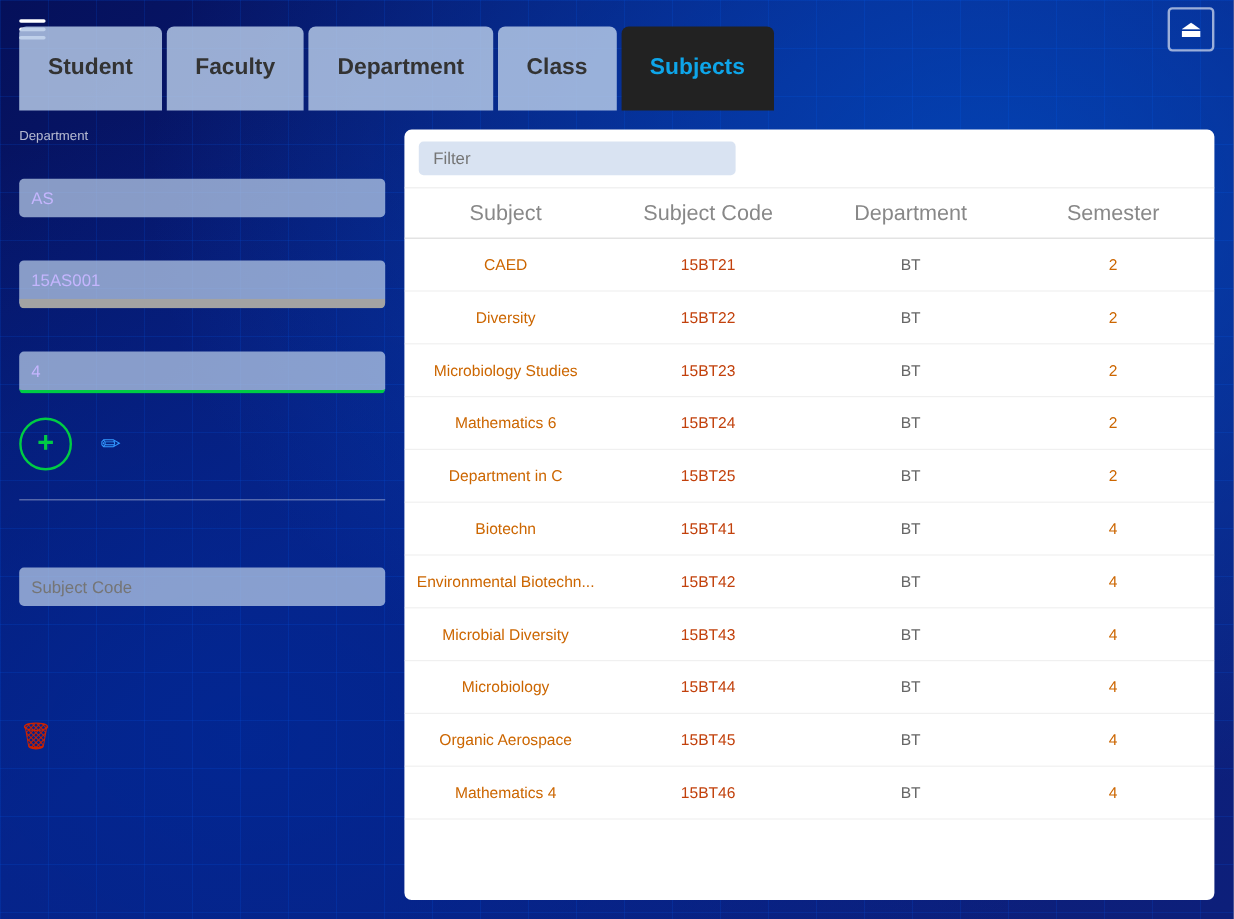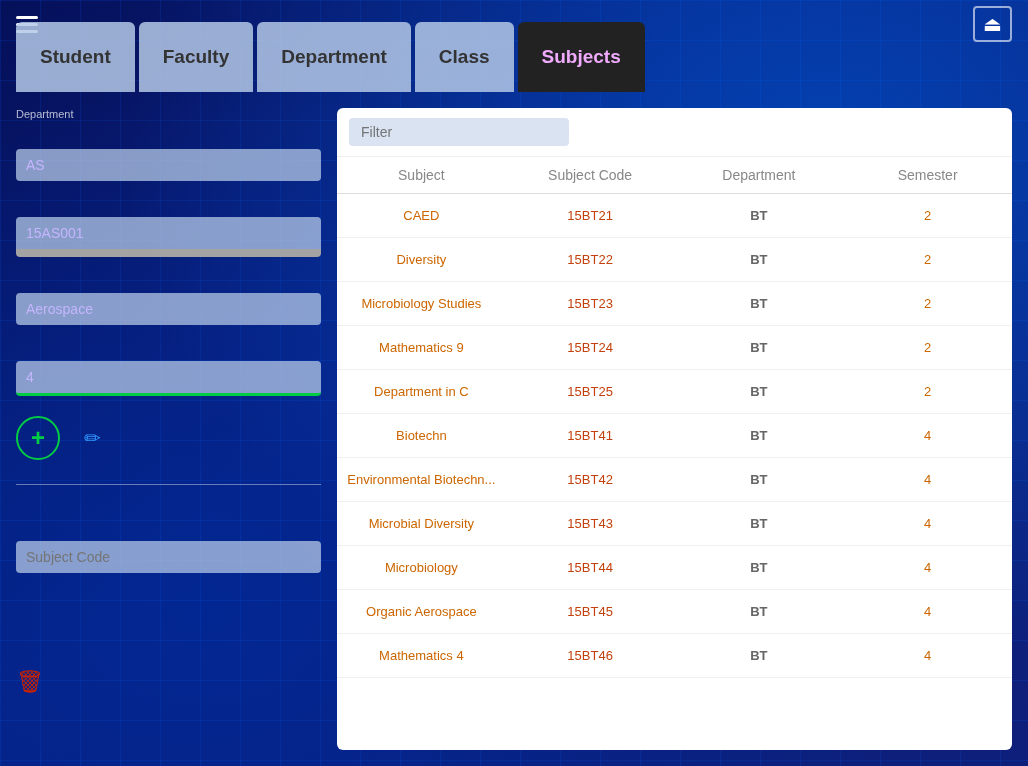--- a/index.html
+++ b/index.html
@@ -90,21 +90,21 @@
       cursor: pointer;
       font-size: 19px;
       font-weight: 700;
       color: #333;
       background: rgba(180,200,230,0.85);
       border: none;
     }
 
     .nav-tab.active {
       background: #222;
-      color: #f0abfc;
+      color: #0ea5e9;
     }
 
     
     .content-area {
       display: flex;
       flex: 1;
       padding: 16px;
       gap: 16px;
       overflow: hidden;
     }
@@ -211,34 +211,34 @@
       border-bottom: 1px solid #eee;
     }
 
     .filter-input {
       background: rgba(180,200,230,0.5);
       border: none;
       border-radius: 4px;
       padding: 6px 12px;
       font-size: 14px;
       color: #333;
-      width: 220px;
+      width: 264px;
       outline: none;
     }
 
     .table-header {
       display: grid;
       grid-template-columns: 1fr 1fr 1fr 1fr;
       padding: 10px 0;
       border-bottom: 1px solid #ddd;
     }
 
     .table-header-cell {
       text-align: center;
-      font-size: 14px;
+      font-size: 18px;
       color: #888;
       font-weight: 500;
     }
 
     .table-body {
       flex: 1;
       overflow-y: auto;
     }
 
     .table-row {
@@ -256,21 +256,20 @@
     .cell-subject {
       color: #cc6600;
     }
 
     .cell-code {
       color: #c2410c;
     }
 
     .cell-dept {
       color: #666;
-      font-weight: bold;
     }
 
     .cell-sem {
       color: #cc6600;
     }
 
     
     .table-body::-webkit-scrollbar {
       width: 10px;
     }
@@ -313,23 +312,20 @@
 
       <div class="form-group">
         <span class="form-label">Department</span>
         <input class="form-input" type="text" value="AS" style="">
       </div>
 
       <div class="form-group">
         <input class="form-input error-border" type="text" value="15AS001" style="">
       </div>
 
-      <div class="form-group">
-        <input class="form-input" type="text" value="Aerospace" style="">
-      </div>
 
       <div class="form-group">
         <input class="form-input success-border" type="text" value="4" style="">
       </div>
 
       <div class="action-buttons">
         <button class="add-btn">
           <span>+</span>
         </button>
         <button class="edit-btn">
@@ -377,21 +373,21 @@
       <div class="table-cell cell-dept">BT</div>
       <div class="table-cell cell-sem">2</div>
     </div>
           <div class="table-row">
       <div class="table-cell cell-subject">Microbiology Studies</div>
       <div class="table-cell cell-code">15BT23</div>
       <div class="table-cell cell-dept">BT</div>
       <div class="table-cell cell-sem">2</div>
     </div>
           <div class="table-row">
-      <div class="table-cell cell-subject">Mathematics 9</div>
+      <div class="table-cell cell-subject">Mathematics 6</div>
       <div class="table-cell cell-code">15BT24</div>
       <div class="table-cell cell-dept">BT</div>
       <div class="table-cell cell-sem">2</div>
     </div>
           <div class="table-row">
       <div class="table-cell cell-subject">Department in C</div>
       <div class="table-cell cell-code">15BT25</div>
       <div class="table-cell cell-dept">BT</div>
       <div class="table-cell cell-sem">2</div>
     </div>

